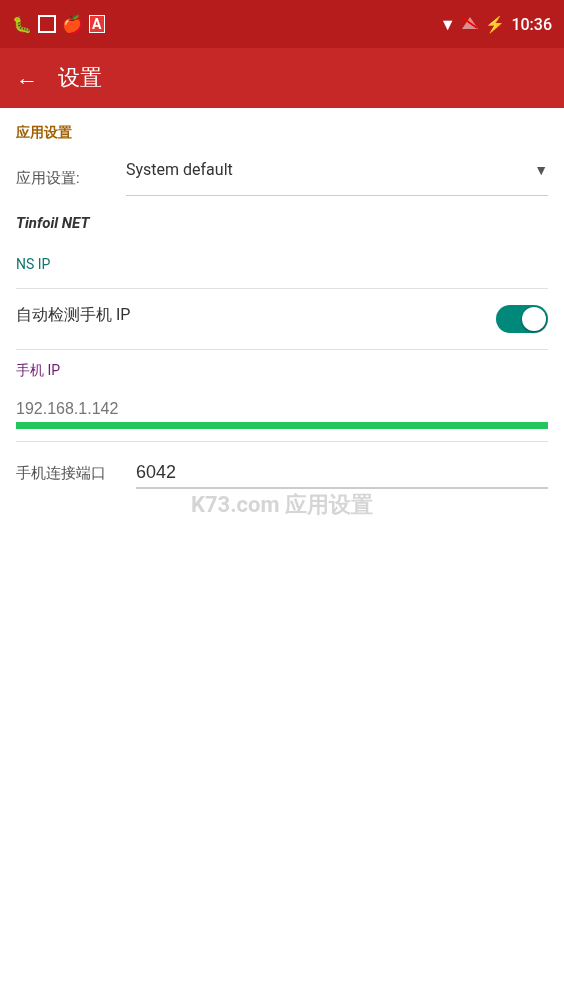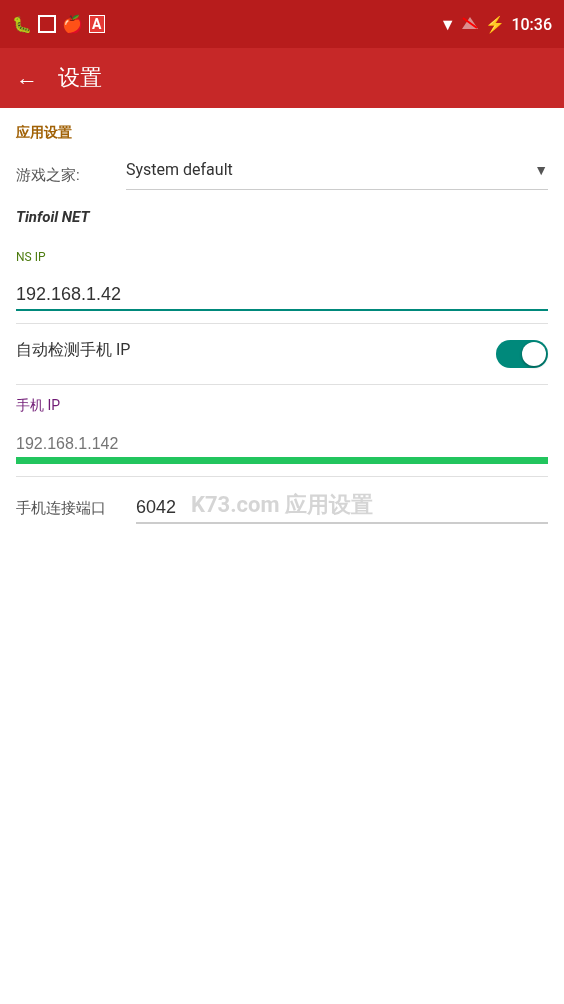--- a/index.html
+++ b/index.html
@@ -96,21 +96,21 @@
       color: #555;
       min-width: 110px;
       flex-shrink: 0;
     }
 
     
     .dropdown-container {
       display: flex;
       align-items: center;
       border-bottom: 1px solid #ccc;
-      padding-bottom: 10px;
+      padding-bottom: 16px;
       flex: 1;
       gap: 41px;
     }
 
     .dropdown-text {
       font-size: 16px;
       color: #333;
       flex: 1;
     }
 
@@ -201,23 +201,23 @@
       background: #e0e0e0;
       margin: 0;
     }
 
     
     .ns-ip-row {
       padding: 12px 0 4px 0;
     }
 
     .ns-ip-label {
-      font-size: 12px;
-      color: #4d7c0f;
-      margin-bottom: 16px;
+      font-size: 14px;
+      color: #0f766e;
+      margin-bottom: 4px;
     }
 
     
     .phone-ip-row {
       padding: 12px 0 4px 0;
     }
 
     .phone-ip-label {
       font-size: 14px;
       color: #701a75;
@@ -292,33 +292,32 @@
   <span class="back-icon">←</span>
   <span class="app-bar-title">设置</span>
 </div>
 
 <div class="content">
 
   <div>
     <div class="section-header">应用设置</div>
 
     <div class="setting-row">
-      <span class="setting-label">游戏之家:</span>
+      <span class="setting-label">应用设置:</span>
       <div class="dropdown-container">
         <span class="dropdown-text">System default</span>
         <span class="dropdown-arrow">▼</span>
       </div>
     </div>
   </div>
 
   <div class="tinfoil-label">Tinfoil NET</div>
 
   <div class="ns-ip-row">
     <div class="ns-ip-label">NS IP</div>
-    <input type="text" class="input-field" value="192.168.1.42" style="">
   </div>
 
   <div class="divider" style="margin-top:8px;"></div>
 
   <div class="auto-detect-row">
     <span class="auto-detect-label">自动检测手机 IP</span>
     <div class="toggle">
       <div class="toggle-track"></div>
       <div class="toggle-thumb"></div>
     </div>

